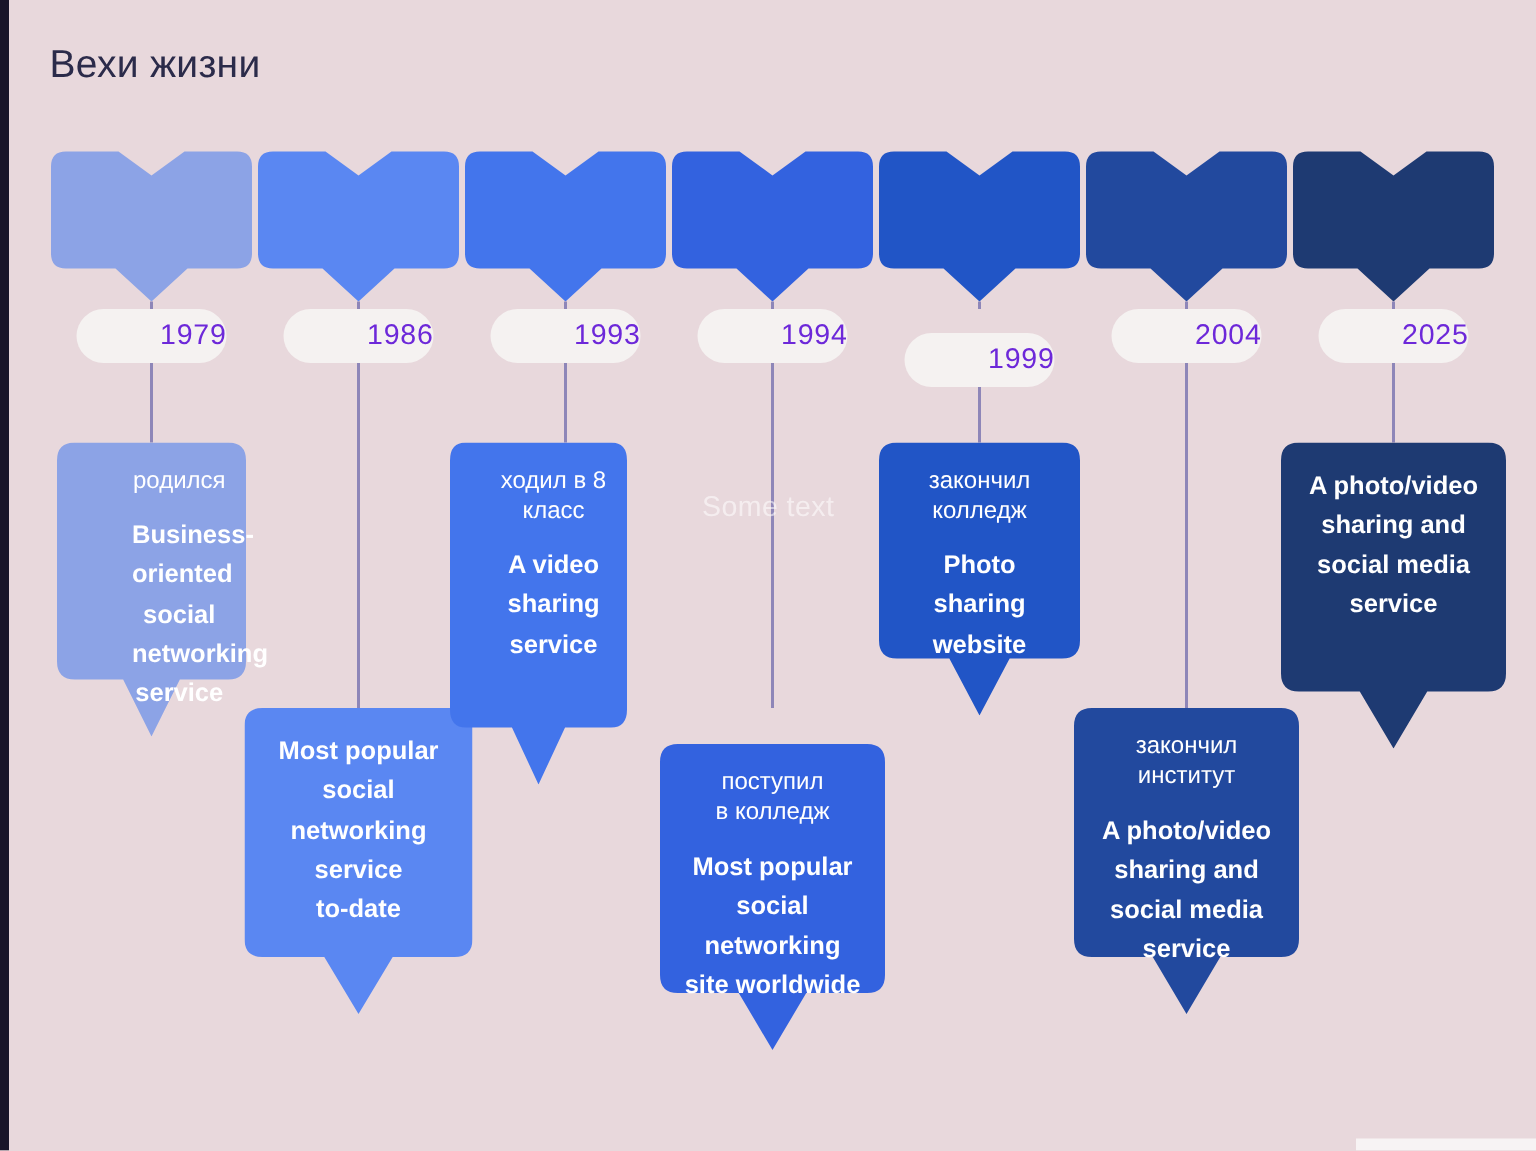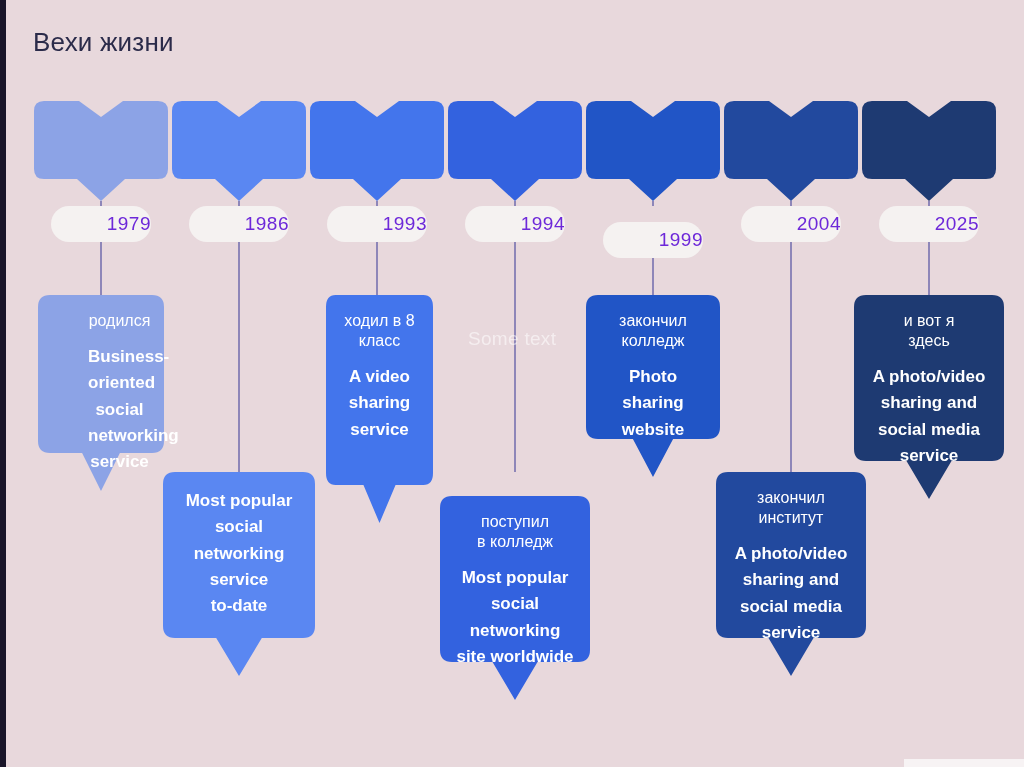--- a/index.html
+++ b/index.html
@@ -231,21 +231,21 @@
           </svg>
         </div>
         <div class="card-body">
           <div class="card-desc">Most popular
 social
 networking
 service
 to-date</div>
         </div>
       </div>
-      <div class="card" style="left: 326px; top: 295px; width: 107px; height: 228px;">
+      <div class="card" style="left: 300px; top: 295px; width: 118px; height: 228px; padding-left: 20px;">
         <div class="card-shape">
           <svg viewBox="0 0 134 228" preserveAspectRatio="none">
             <path d="M 12 0 L 122 0 Q 134 0 134 12 L 134 178 Q 134 190 122 190 L 87.1 190 L 67 228 L 46.900000000000006 190 L 12 190 Q 0 190 0 178 L 0 12 Q 0 0 12 0 Z" fill="#4375EC"></path>
           </svg>
         </div>
         <div class="card-body">
           <div class="card-heading">ходил в 8
 класс</div>
           <div class="card-desc">A video
 sharing
@@ -295,22 +295,20 @@
 service</div>
         </div>
       </div>
       <div class="card" style="left: 854px; top: 295px; width: 150px; height: 204px;">
         <div class="card-shape">
           <svg viewBox="0 0 150 204" preserveAspectRatio="none">
             <path d="M 12 0 L 138 0 Q 150 0 150 12 L 150 154 Q 150 166 138 166 L 97.5 166 L 75 204 L 52.5 166 L 12 166 Q 0 166 0 154 L 0 12 Q 0 0 12 0 Z" fill="#1E3A72"></path>
           </svg>
         </div>
         <div class="card-body">
-          <div class="card-heading">и вот я
-здесь</div>
           <div class="card-desc">A photo/video
 sharing and
 social media
 service</div>
         </div>
       </div>
     </div>
 
   <div id="placeholder-text">Some text</div>
 

